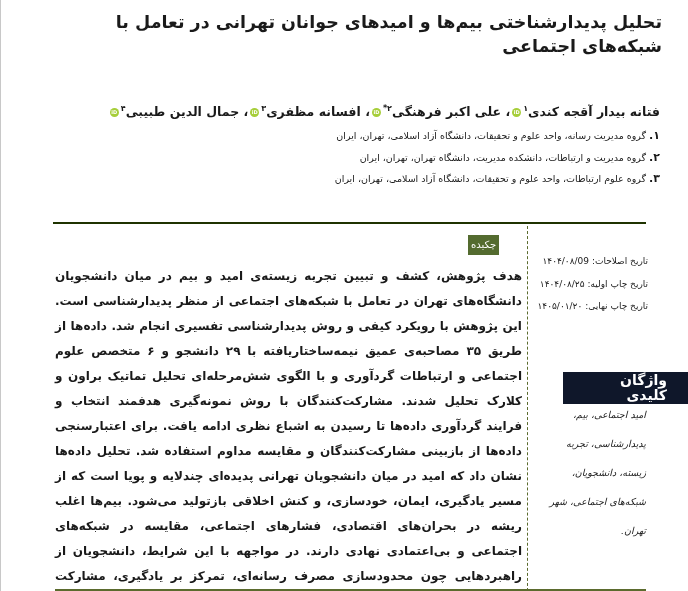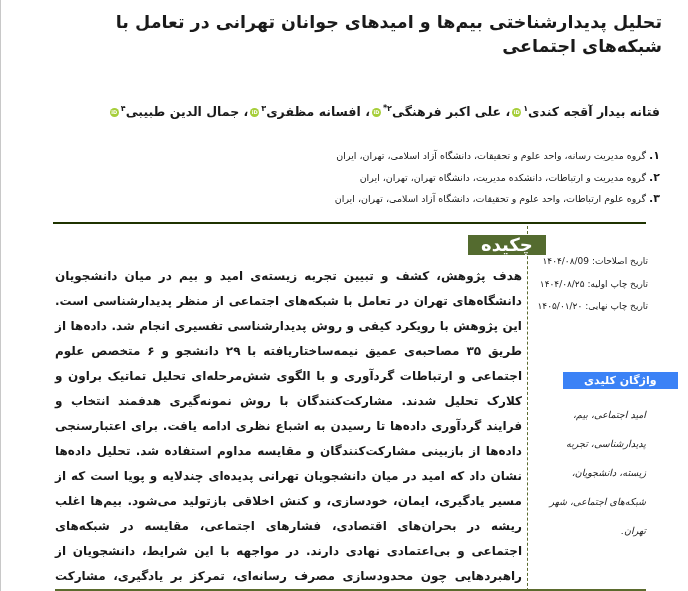--- a/index.html
+++ b/index.html
@@ -17,39 +17,39 @@
     position: absolute; top: 104px; right: 28px; direction: rtl; text-align: right;
     font-weight: bold; font-size: 12.5px; white-space: nowrap;
   }
   .author { display: inline; }
   .author sup { font-size: 8px; }
   .orcid {
     display: inline-block; width: 9px; height: 9px; border-radius: 50%;
     background: #a6ce39; color: #fff; font-size: 5px; line-height: 9px; text-align: center;
     vertical-align: middle; margin: 0 2px; font-weight: bold;
   }
-  .affils { position: absolute; top: 125px; right: 28px; direction: rtl; text-align: right; font-size: 9.5px; margin-top: 20px; }
+  .affils { position: absolute; top: 125px; right: 28px; direction: rtl; text-align: right; font-size: 9.5px; }
   .affil { height: 21.5px; line-height: 21.5px; white-space: nowrap; }
   .affil .num { font-weight: bold; font-size: 11px; margin-left: 3px; }
   .top-rule { position: absolute; left: 53px; right: 42px; top: 222px; height: 2px; background: #1f3300; }
   .bottom-rule { position: absolute; left: 55px; right: 42px; top: 589px; height: 2px; background: #5b6b2e; }
   .divider { position: absolute; left: 527px; top: 226px; height: 365px; border-left: 1px dashed #5b6b2e; }
   .dates { position: absolute; right: 40px; top: 250px; direction: rtl; text-align: right; font-size: 9px; }
   .date-row { height: 22.5px; line-height: 22.5px; white-space: nowrap; }
   .abstract-heading {
     position: absolute; left: 468px; top: 235px; background: #546b2f; color: #fff;
-    font-weight: bold; font-size: 18px; padding: 1px 13px; line-height: 18px; direction: rtl;
+    font-weight: normal; font-size: 10px; padding: 1px 3px; line-height: 18px; direction: rtl;
   }
   .abstract-body {
     position: absolute; left: 55px; top: 264px; width: 467px; direction: rtl; text-align: justify;
     font-size: 12px; line-height: 25px; text-align-last: right; font-weight: bold;
   }
   .kw-heading {
-    position: absolute; left: 563px; top: 372px; background: #3b82f6; color: #fff;
-    font-weight: bold; font-size: 11px; padding: 1px 21px; line-height: 15px; direction: rtl;
+    position: absolute; left: 563px; top: 372px; background: #0f172a; color: #fff;
+    font-weight: bold; font-size: 14px; padding: 1px 21px; line-height: 15px; direction: rtl;
   }
   .kw-body {
     position: absolute; left: 540px; right: 42px; top: 400px; direction: rtl; text-align: right;
     font-style: italic; font-size: 9.5px; line-height: 29px;
   }
 </style>
 </head>
 <body>
 
 <div class="left-edge"></div>

